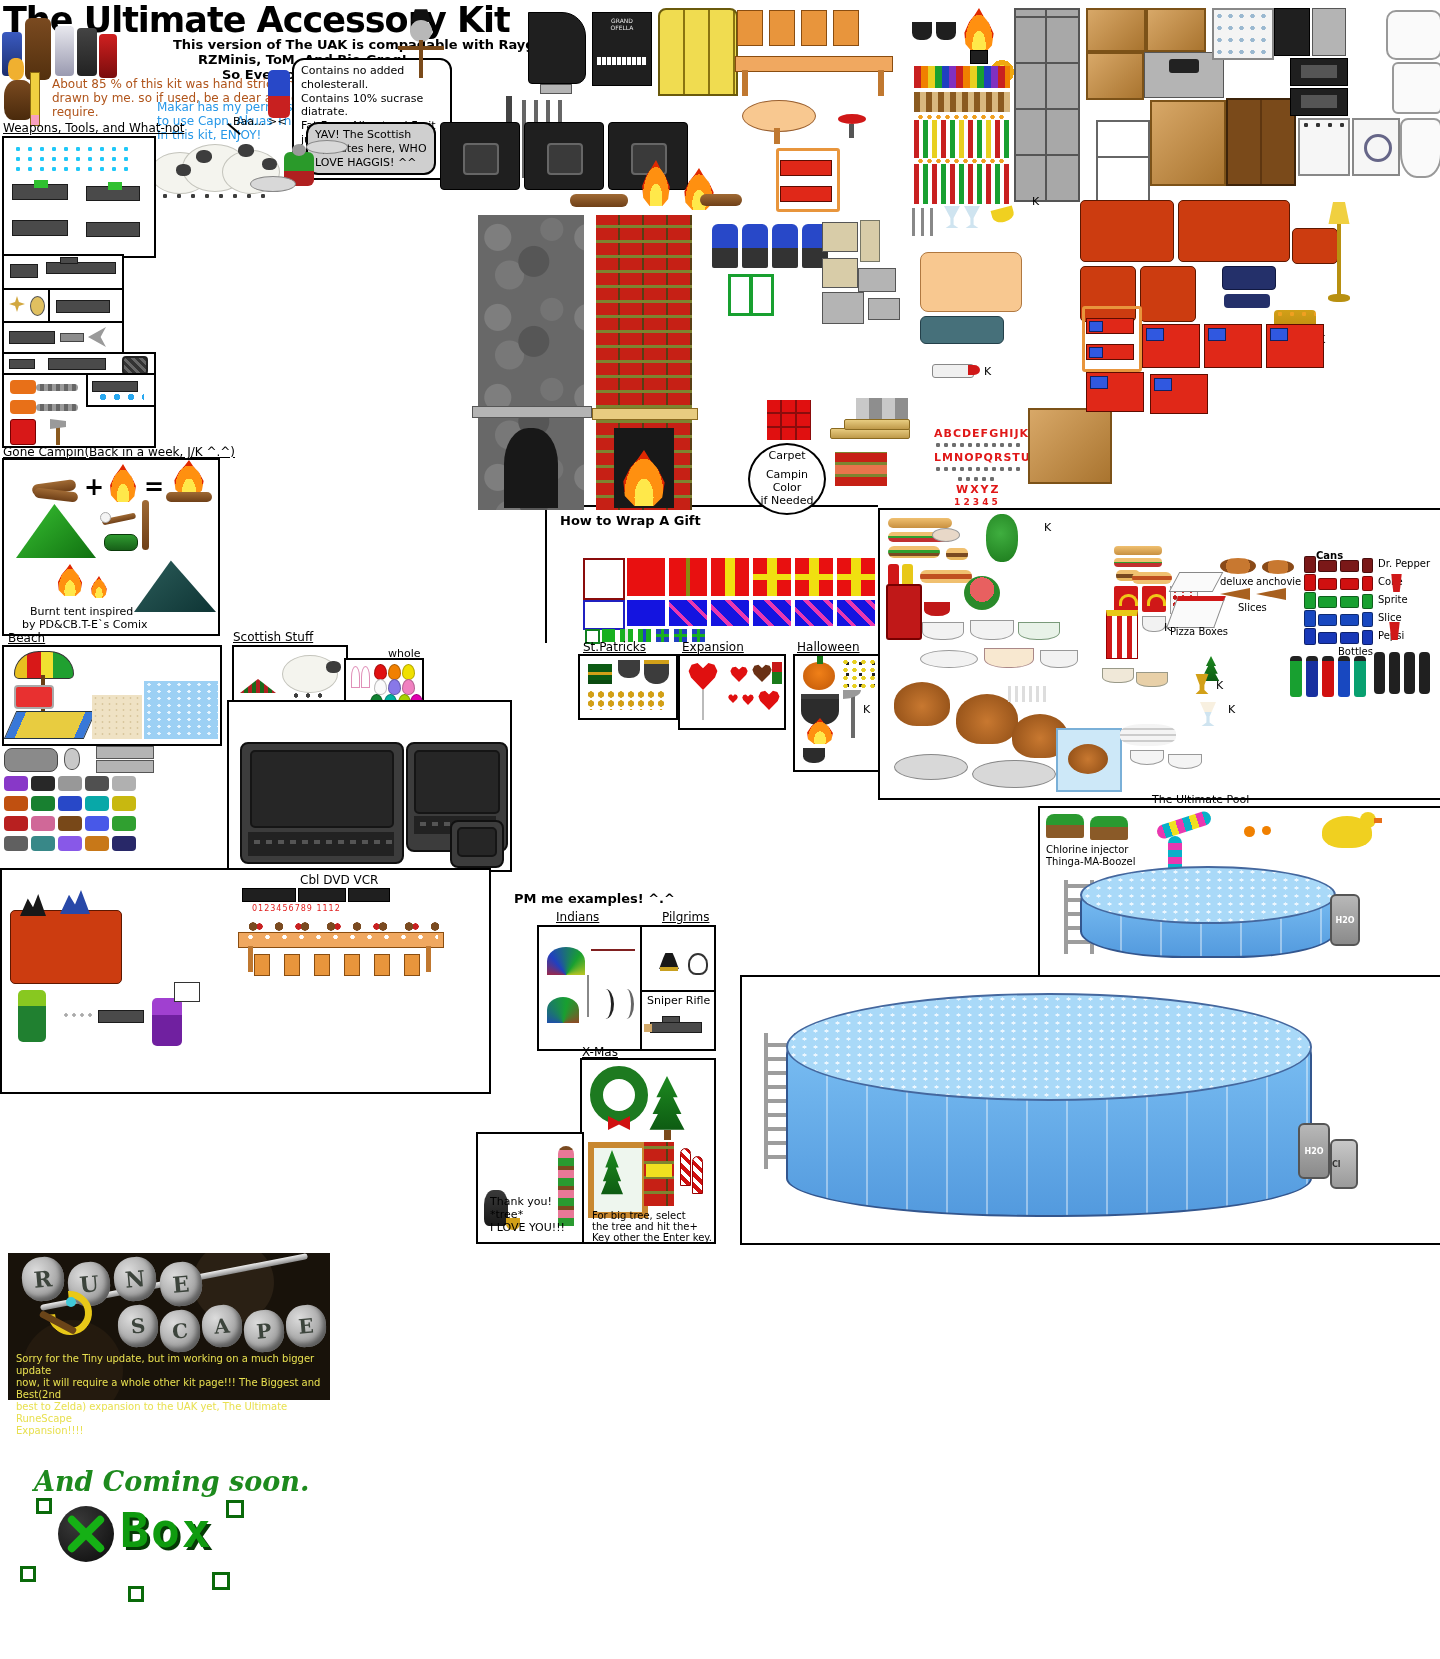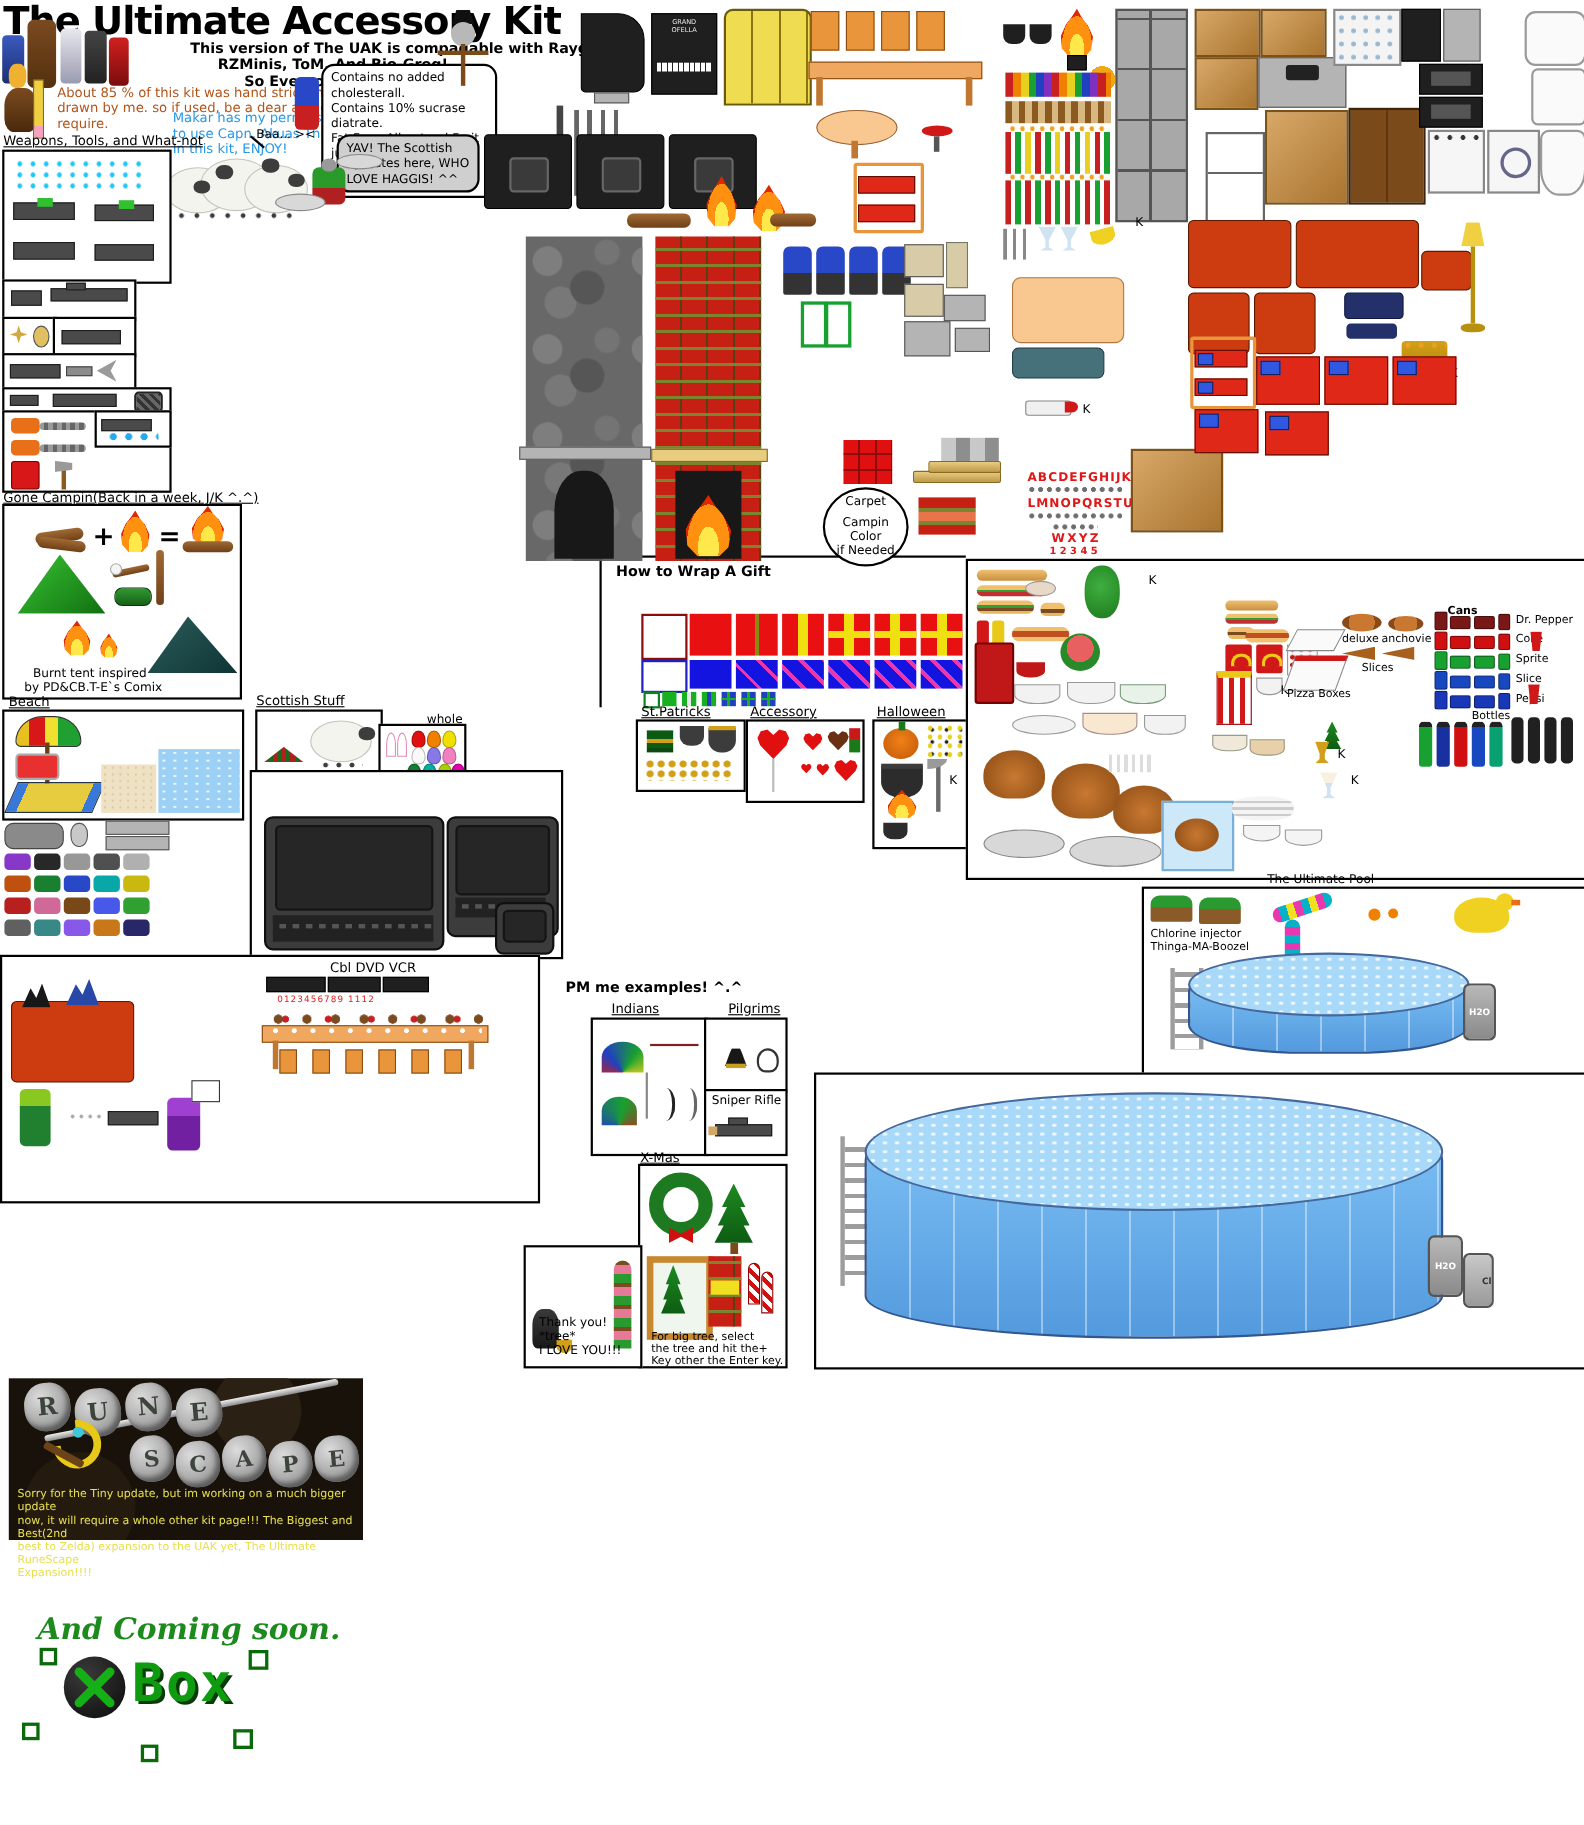--- a/index.html
+++ b/index.html
@@ -362,21 +362,21 @@
   <div class="a" style="left:674px;top:629px;width:13px;height:13px;background:linear-gradient(0deg,transparent 0 40%,#18b020 40% 60%,transparent 60%),linear-gradient(90deg,#2040c0 0 40%,#18b020 40% 60%,#2040c0 60%)"></div>
   <div class="a" style="left:692px;top:629px;width:13px;height:13px;background:linear-gradient(0deg,transparent 0 40%,#18b020 40% 60%,transparent 60%),linear-gradient(90deg,#2040c0 0 40%,#18b020 40% 60%,#2040c0 60%)"></div>
 
   <div class="lbl" style="left:583px;top:641px;text-decoration:underline">St.Patricks</div>
   <div class="box" style="left:578px;top:654px;width:96px;height:62px">
     <div class="a" style="left:8px;top:8px;width:24px;height:16px;background:linear-gradient(0deg,#0c5a14 0 30%,#d2a018 30% 50%,#0c5a14 50%);border-bottom:4px solid #0a4a10"></div>
     <div class="a" style="left:38px;top:4px;width:22px;height:18px;background:#3c3c3c;border-radius:0 0 45% 45%"></div>
     <div class="a" style="left:64px;top:4px;width:25px;height:20px;background:#3c3c3c;border-radius:0 0 45% 45%;border-top:4px solid #d2a018"></div>
     <div class="golddots" style="left:6px;top:34px;width:80px;height:20px"></div>
   </div>
-  <div class="lbl" style="left:682px;top:641px;text-decoration:underline">Accessory</div>
+  <div class="lbl" style="left:682px;top:641px;text-decoration:underline">Expansion</div>
   <div class="box" style="left:678px;top:654px;width:104px;height:72px">
     <div class="heart" style="left:8px;top:6px;width:30px;height:28px"></div>
     <div class="a" style="left:22px;top:34px;width:2px;height:30px;background:#bbb"></div>
     <div class="heart" style="left:50px;top:10px;width:18px;height:16px"></div>
     <div class="heart" style="left:72px;top:8px;width:20px;height:18px;background:#6a3014"></div>
     <div class="a" style="left:92px;top:6px;width:10px;height:22px;background:linear-gradient(#c81818 0 45%,#1a7a1a 45%)"></div>
     <div class="heart" style="left:48px;top:38px;width:10px;height:9px"></div>
     <div class="heart" style="left:62px;top:38px;width:12px;height:11px"></div>
     <div class="heart" style="left:78px;top:34px;width:22px;height:20px"></div>
   </div>
@@ -689,21 +689,21 @@
         <span>H2O</span>
       </div>
   </div>
   <div class="box" style="left:740px;top:975px;width:698px;height:266px">
     <div class="ladder" style="left:22px;top:56px;width:26px;height:136px"></div>
     <div class="poolwall" style="left:44px;top:64px;width:522px;height:172px;border-radius:14px 14px 48% 48%/14px 14px 22% 22%"></div>
     <div class="pooltop" style="left:44px;top:16px;width:522px;height:104px"></div>
     <div class="a" style="left:556px;top:146px;width:28px;height:52px;background:linear-gradient(#b8b8b8,#8a8a8a);border:2px solid #555;border-radius:6px;display:flex;align-items:center;justify-content:center;font-size:8px;font-weight:700;color:#fff">
         <span>H2O</span>
       </div>
-    <div class="a" style="left:588px;top:162px;width:24px;height:46px;background:linear-gradient(#c8c8c8,#9a9a9a);border:2px solid #555;border-radius:6px;display:flex;align-items:center;justify-content:flex-end;font-size:8px;font-weight:700;color:#333">
+    <div class="a" style="left:588px;top:162px;width:24px;height:46px;background:linear-gradient(#c8c8c8,#9a9a9a);border:2px solid #555;border-radius:6px;display:flex;align-items:center;justify-content:flex-start;font-size:8px;font-weight:700;color:#333">
         <span>Cl</span>
       </div>
   </div>
 
   <div class="a" style="left:8px;top:1253px;width:322px;height:147px;background:#18120a;background-image:radial-gradient(circle at 70% 20%,#2a2014 0 40px,transparent 41px),radial-gradient(circle at 20% 80%,#241a0e 0 50px,transparent 51px)">
     <div class="a" style="left:30px;top:26px;width:272px;height:6px;background:linear-gradient(#f0f0f0,#8a8a8a);transform:rotate(-11deg);border-radius:3px"></div>
     <div class="stoneL" style="left:14px;top:4px;width:42px;height:44px;font-size:22px">
         <span>R</span>
       </div>
     <div class="stoneL" style="left:60px;top:9px;width:42px;height:44px;font-size:22px">

